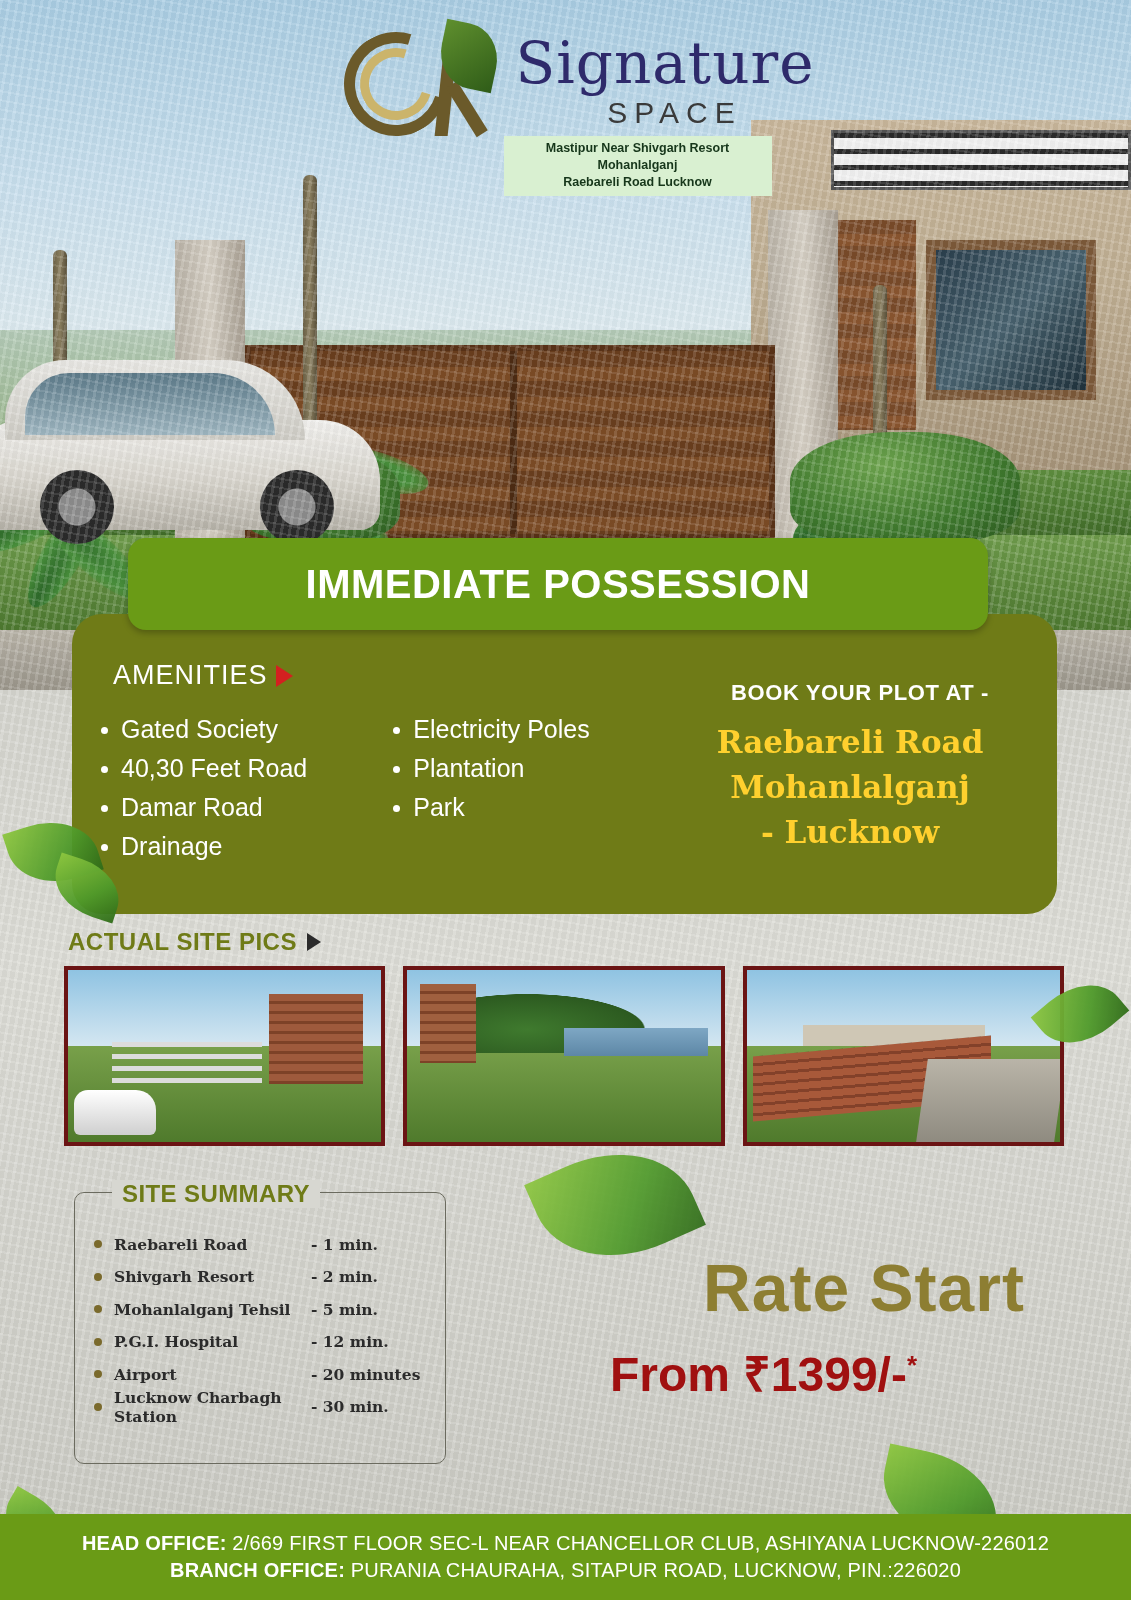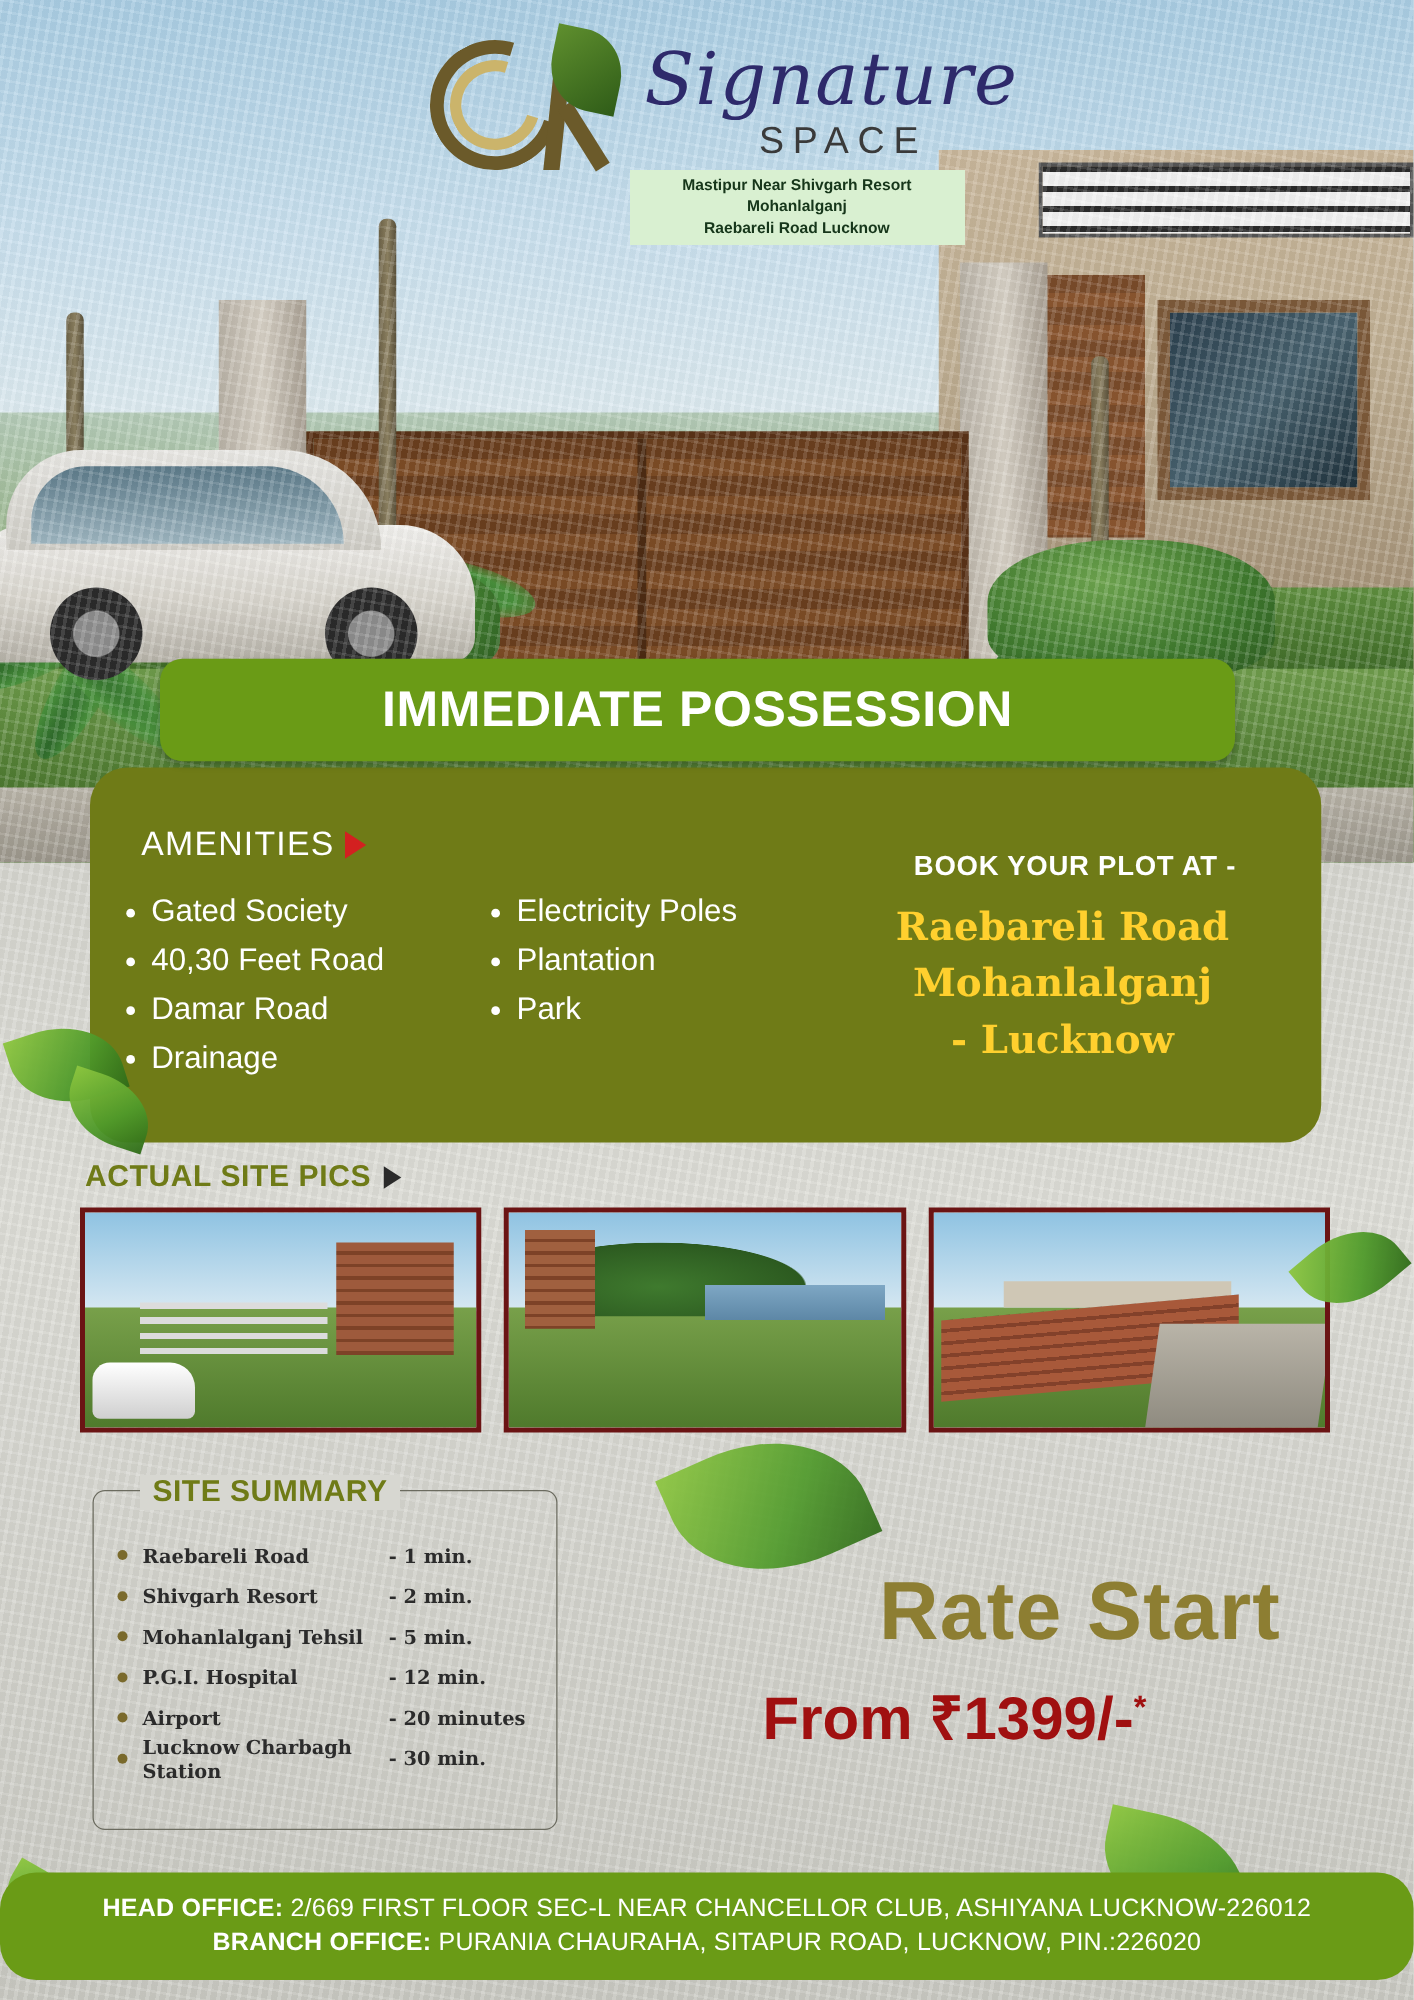--- a/index.html
+++ b/index.html
@@ -155,21 +155,20 @@
   }
   .logo-mark .leaf{
     position:absolute; left:104px; top:6px; width:58px; height:64px;
     background: linear-gradient(135deg,#5f8f2e,#2f5c18);
     border-radius: 0 60% 0 60%;
     transform: rotate(12deg);
   }
   .logo-text{ position:relative; width:280px; height:132px; }
   .logo-sig{
     font-family:"DejaVu Serif", serif;
-    font-style: italic;
     font-size:58px; color:#2e2a6b; letter-spacing:1px;
     line-height:1;
     padding-top:16px;
   }
   .logo-space{
     font-family:"Liberation Sans", sans-serif;
     font-size:30px; letter-spacing:7px; color:#3a3a3a; text-align:center;
     margin-top:4px; margin-left:38px;
   }
   .logo-addr{
@@ -182,21 +181,21 @@
   }
 
   
   .panel{
     position:absolute; left:72px; top:614px; width:985px; height:300px;
     background:#6f7b17;
     border-radius:30px;
     z-index:7;
   }
   .banner{
-    position:absolute; left:128px; top:527px; width:860px; height:82px;
+    position:absolute; left:128px; top:538px; width:860px; height:92px;
     background:#6a9b16;
     border-radius:18px;
     display:flex; align-items:center; justify-content:center;
     box-shadow: 0 3px 6px rgba(0,0,0,.25);
     z-index:8;
   }
   .banner-text{
     color:#fff; font-size:40px; font-weight:bold; letter-spacing:.5px;
   }
   .amen-head{
@@ -296,24 +295,24 @@
     font-size:66px; font-weight:bold; color:#8d7e32; letter-spacing:1px;
   }
   .rate2{
     position:absolute; left:610px; top:1340px; width:460px; text-align:left; z-index:5;
     font-size:48px; font-weight:bold; color:#a01010;
   }
   .rate2 sup{ font-size:26px; }
 
   
   .footer{
-    position:absolute; left:0; bottom:16px; width:1131px; height:86px;
+    position:absolute; left:0; bottom:0; width:1131px; height:86px;
     background:#6a9b16; color:#fff; z-index:10;
     display:flex; flex-direction:column; align-items:center; justify-content:center;
-    gap:4px; font-size:20px; letter-spacing:.2px;border-radius:29px;
+    gap:4px; font-size:20px; letter-spacing:.2px;
   }
   .footer b{ font-weight:bold; }
 
   
   .leaf-dec{
     position:absolute; border-radius:0 70% 0 70%;
     background: linear-gradient(135deg,#8dc63f 0%, #4f9a2a 60%, #2f6b18 100%);
     opacity:.95; z-index:9;
   }
   .leaf-dec.l1{ left:10px; top:820px; width:86px; height:64px; transform:rotate(-18deg); }

